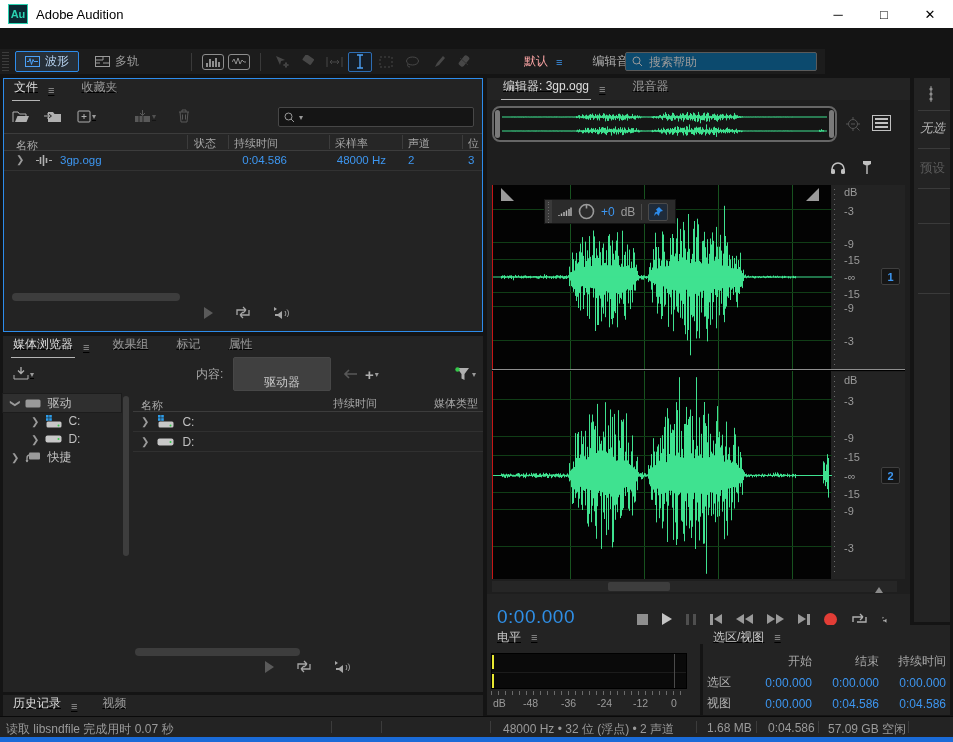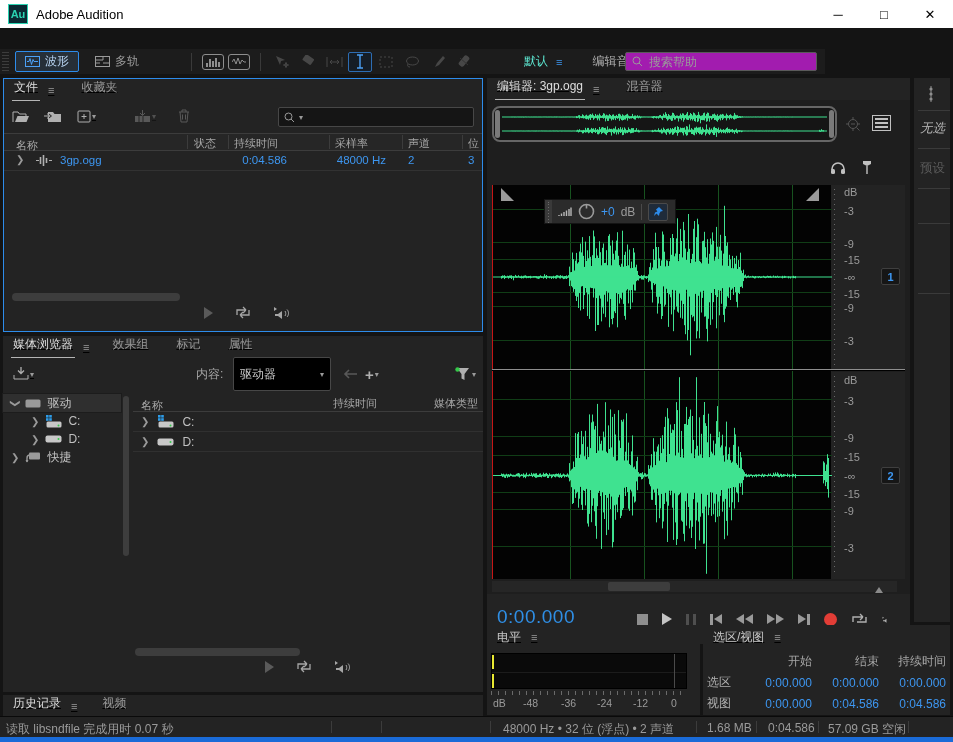--- a/index.html
+++ b/index.html
@@ -20,25 +20,25 @@
   
   .toolbar { position:absolute; left:0; top:49px; width:825px; height:25px; background:#1c1c1c; display:flex; align-items:center; }
   .grip { width:7px; height:20px; margin-left:2px; background:repeating-linear-gradient(to bottom,#4a4a4a 0 1px,transparent 1px 3px); background-size:2px 100%; background-repeat:repeat-x; background-position:0 0,4px 0; opacity:.7; }
   .view-btn { display:flex; align-items:center; gap:5px; height:21px; padding:0 9px; margin-left:6px; font-size:12px; border:1px solid transparent; border-radius:2px; color:#9a9a9a; }
   .view-btn.active { border-color:#2d8ceb; background:#262f38; color:#b8d4f2; }
   .tb-sep { width:1px; height:18px; background:#3a3a3a; margin:0 8px; }
   .tool { width:24px; height:20px; display:flex; align-items:center; justify-content:center; margin:0 1px; color:#5f5f5f; font-size:12px; }
   .tool.active { color:#4ba0f5; background:#151d26; border:1px solid #2d6db3; border-radius:2px; }
   .spect-icon { width:22px; height:16px; border:1px solid #8e8e8e; border-radius:3px; display:flex; align-items:flex-end; justify-content:center; gap:1px; padding:2px 3px; }
   .spect-icon i { display:block; width:2px; background:#8e8e8e; }
-  .ws-label { color:#5eead4; font-size:12px; margin-left:40px;padding-left:7px; }
+  .ws-label { color:#fca5a5; font-size:12px; margin-left:40px;padding-left:7px; }
   .ws-menu { color:#3d96f0; font-size:11px; margin-left:8px; }
   .ws-tab { color:#b0b0b0; font-size:12px; margin-left:30px; }
   .overflow { color:#b0b0b0; font-size:13px; margin-left:48px; letter-spacing:-2px; }
-  .search-help { position:absolute; right:8px; top:3px; width:192px; height:19px; background:#a21caf; border:1px solid #5a5a5a; border-radius:2px; display:flex; align-items:center; padding:0 6px; gap:6px; }
+  .search-help { position:absolute; right:8px; top:3px; width:192px; height:19px; background:#0c4a6e; border:1px solid #5a5a5a; border-radius:2px; display:flex; align-items:center; padding:0 6px; gap:6px; }
   .search-help input { background:transparent; border:0; outline:0; color:#bbb; font-size:12px; width:130px; font-family:inherit; }
   .search-help input::placeholder { color:#9a9a9a; opacity:1; }
 
   
   .panel { position:absolute; background:#232323;text-decoration:underline; }
   .tabs { height:22px; display:flex; align-items:flex-end; font-size:12px; color:#9a9a9a; }
   .tab { padding:3px 10px 5px; position:relative; white-space:nowrap; }
   .tab.active { color:#dedede; }
   .tab.active::after { content:""; position:absolute; left:8px; right:8px; bottom:0; height:1px; background:#b5b5b5; }
   .burger { color:#9a9a9a; font-size:11px; padding:0 3px 5px 0; }
@@ -59,21 +59,21 @@
   .blue-text { color:#3d96f0; }
   .expander { color:#9a9a9a; font-size:10px; }
   .hscroll { position:absolute; height:8px; border-radius:4px; background:#3d3d3d; }
   .mini-transport { position:absolute; display:flex; gap:22px; align-items:center; }
   .mt-play { width:0; height:0; border-left:9px solid #5a5a5a; border-top:6px solid transparent; border-bottom:6px solid transparent; }
 
   
   .media-panel { left:3px; top:336px; width:480px; height:356px; }
   .mb-tools { height:32px; display:flex; align-items:center; padding:0 10px; position:relative; }
   .content-label { position:absolute; left:193px; font-size:12px; color:#a6a6a6; }
-  .dropdown { position:absolute; left:230px; width:98px; height:21px; background:#000000; border:1px solid #474747; border-radius:2px; display:flex; align-items:center; justify-content:space-between; padding:16px 6px; font-size:12px; color:#c8c8c8; }
+  .dropdown { position:absolute; left:230px; width:98px; height:21px; background:#404040; border:1px solid #474747; border-radius:2px; display:flex; align-items:center; justify-content:space-between; padding:16px 6px; font-size:12px; color:#c8c8c8;flex-direction:column; }
   .dd-caret { font-size:8px; color:#9a9a9a; }
   .mb-body { position:absolute; left:0; top:58px; bottom:50px; width:100%; }
   .tree { position:absolute; left:0; top:0; bottom:0; width:118px; font-size:12px; color:#c0c0c0; }
   .tree-row { position:relative; height:18px; display:flex; align-items:center; gap:6px; }
   .tree-row.selected { background:#2f2f2f; outline:1px solid #1c1c1c; }
   .tree-scroll { position:absolute; left:120px; top:2px; width:6px; height:160px; background:#3d3d3d; border-radius:3px; }
   .mb-list { position:absolute; left:130px; right:0; top:0; bottom:0; overflow:hidden; }
   .mb-list .grid-head { background:#232323; border-top:0; }
   .mb-row { position:relative; height:20px; font-size:12px; color:#c0c0c0; border-bottom:1px solid #303030; display:flex; align-items:center; gap:8px; padding-left:8px; }
 
@@ -518,21 +518,21 @@
 
   <div class="panel history-bar">
     <div class="tabs">
       <span class="tab active">历史记录</span>
       <span class="burger">≡</span>
       <span class="tab" style="margin-left:12px">视频</span>
     </div>
   </div>
 
   <div class="panel editor-panel">
-    <div class="tabs" style="">
+    <div class="tabs" style="padding-left:6px">
       <span class="tab active">编辑器: 3gp.ogg</span>
       <span class="burger">≡</span>
       <span class="tab" style="margin-left:14px">混音器</span>
     </div>
     <div class="ed-content">
 
       <div class="overview">
         <div class="ov-handle" style="left:1px"></div>
         <div class="ov-handle" style="right:1px"></div>
         <div class="ov-waves">

